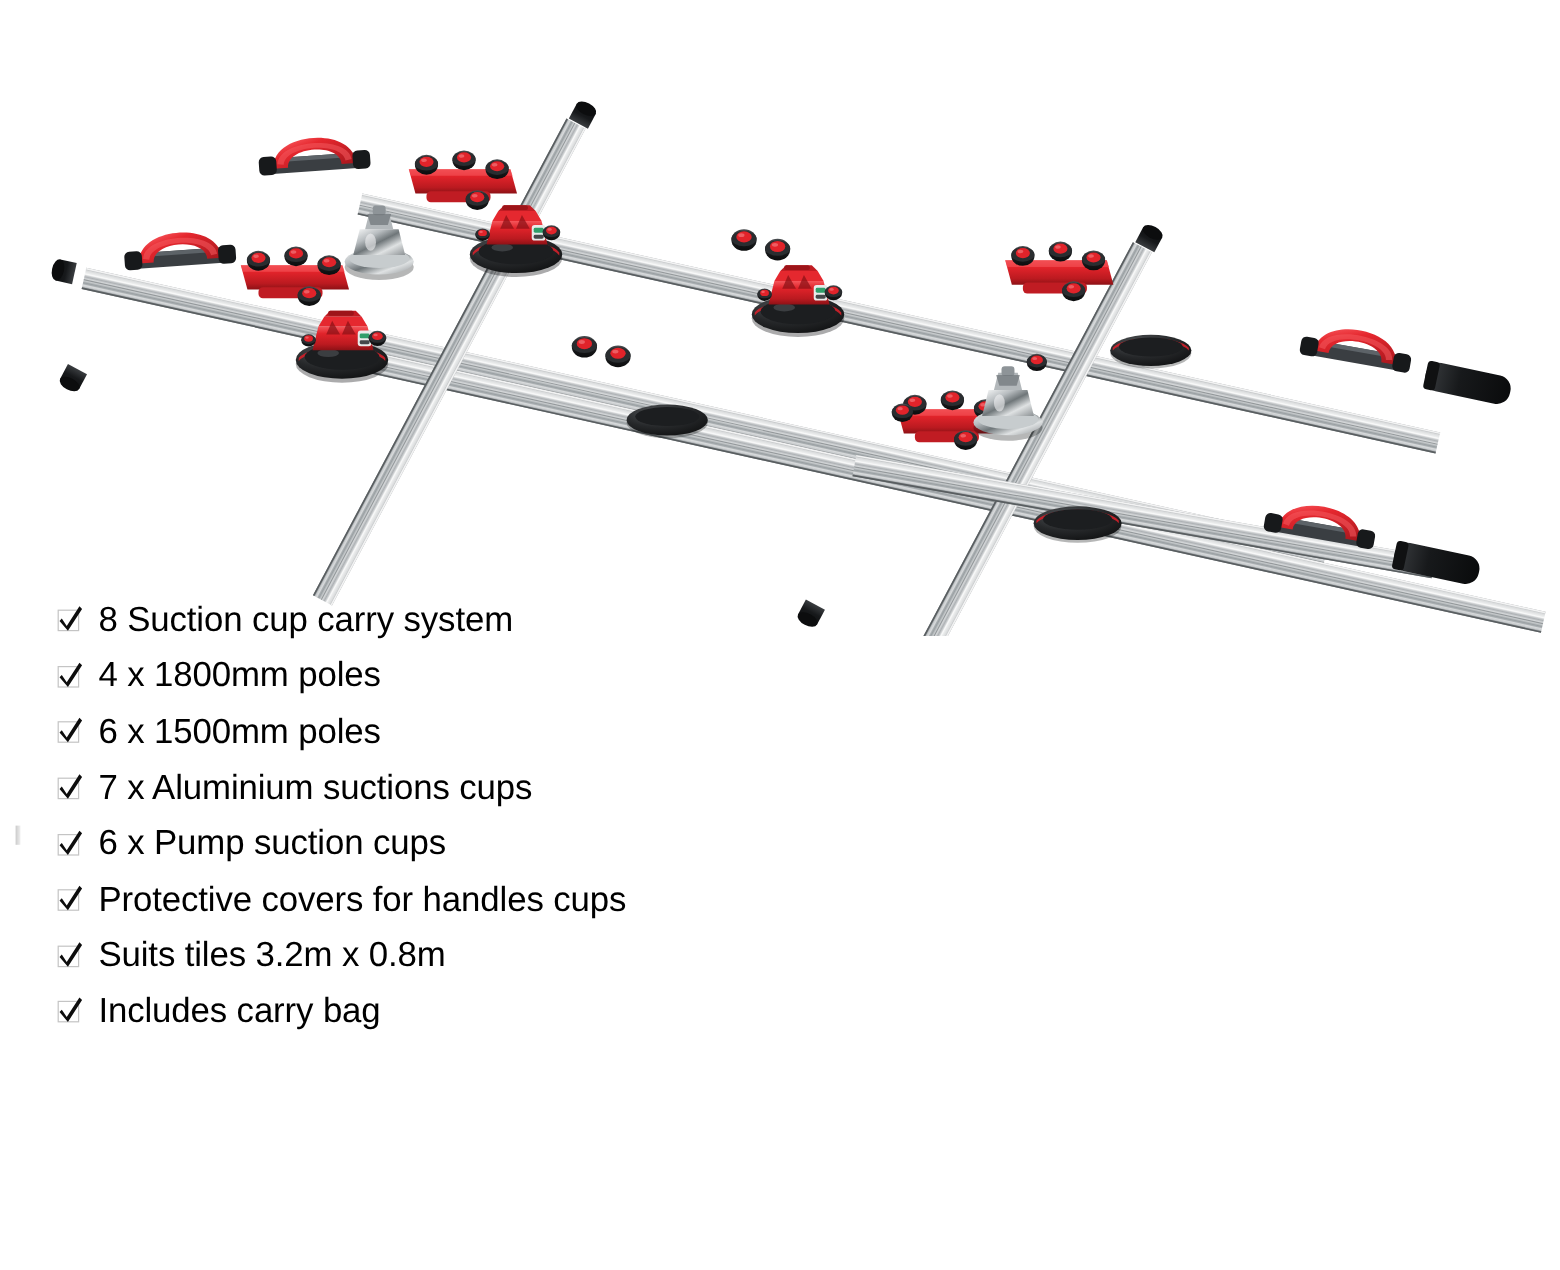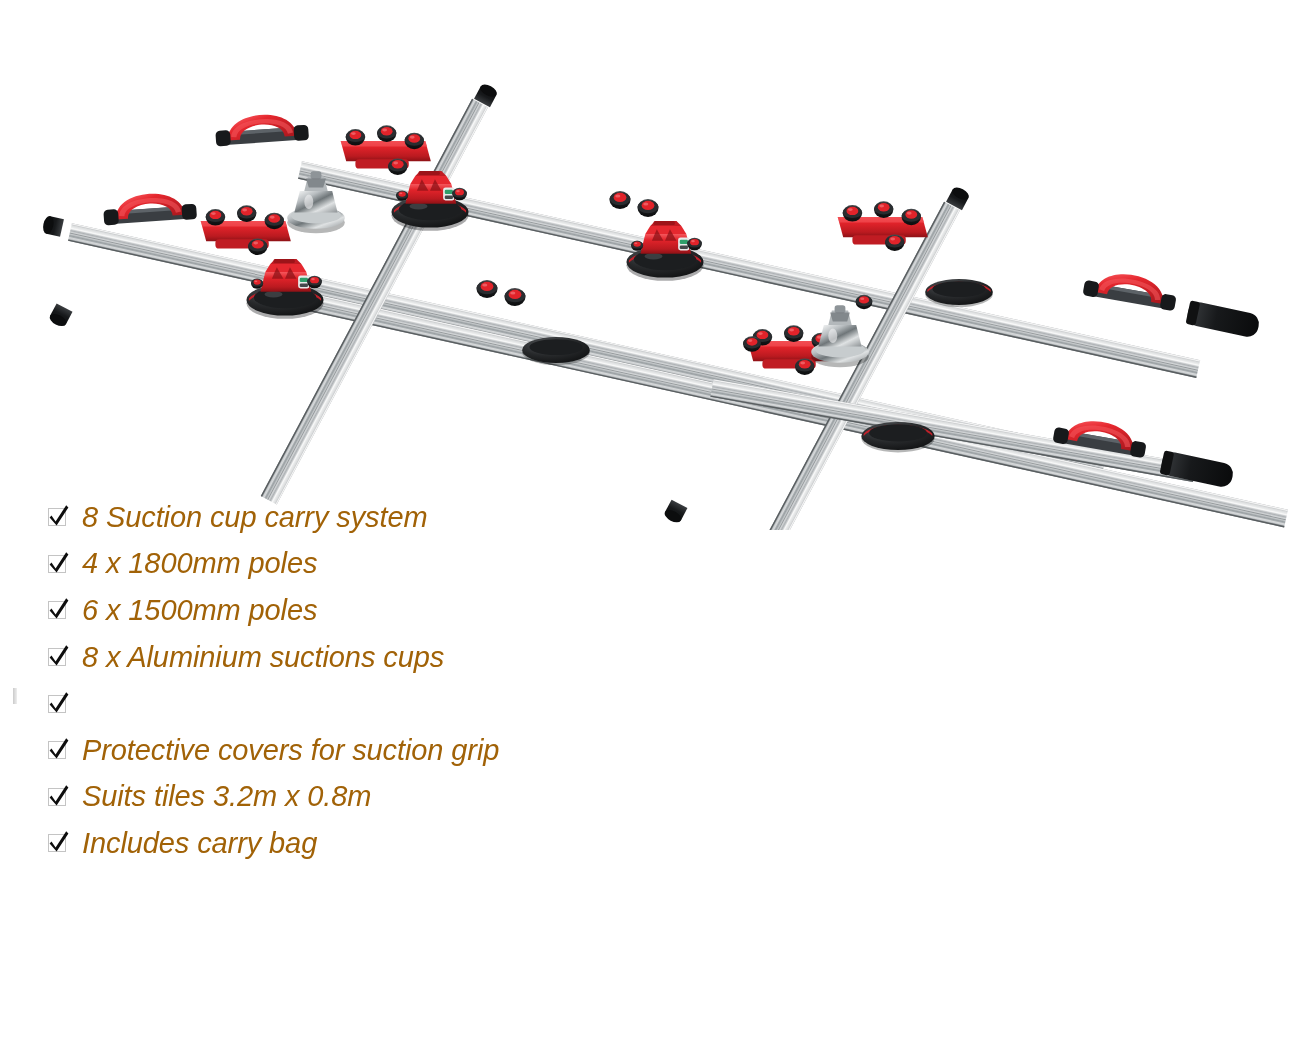--- a/index.html
+++ b/index.html
@@ -60,24 +60,23 @@
   }
   .check-box svg {
     position: absolute;
     left: -1px; top: -6px;
     width: 22px; height: 24px;
     overflow: visible;
   }
   .feature-text {
     font-size: 29px;
     line-height: 1;
-    color: #a16207;
+    color: #000000;
     letter-spacing: -0.1px;
     white-space: nowrap;
-    font-style: italic;
   }
 </style>
 </head>
 <body>
 
 <div id="page">
 
   <figure id="product-figure" style="margin:0" aria-label="8 suction cup tile carry system with aluminium rails, red clamps and handles">
     <svg viewBox="0 0 1300 530" xmlns="http://www.w3.org/2000/svg">
       <defs>
@@ -382,36 +381,37 @@
           </svg>
       </span>
       <span class="feature-text">6 x 1500mm poles</span>
     </li>
     <li class="feature-item">
       <span class="check-box">
         <svg viewBox="0 0 22 24">
             <path d="M3.5 12.5 L7.6 18.6 L18.2 2.2 L20.4 4.4 L8.6 22.6 L1.6 14.4 Z" fill="#0d0d0d"></path>
           </svg>
       </span>
-      <span class="feature-text">8 x Aluminium suctions cups</span>
-    </li>
-    <li class="feature-item">
-      <span class="check-box">
-        <svg viewBox="0 0 22 24">
-            <path d="M3.5 12.5 L7.6 18.6 L18.2 2.2 L20.4 4.4 L8.6 22.6 L1.6 14.4 Z" fill="#0d0d0d"></path>
-          </svg>
-      </span>
-    </li>
-    <li class="feature-item">
-      <span class="check-box">
-        <svg viewBox="0 0 22 24">
-            <path d="M3.5 12.5 L7.6 18.6 L18.2 2.2 L20.4 4.4 L8.6 22.6 L1.6 14.4 Z" fill="#0d0d0d"></path>
-          </svg>
-      </span>
-      <span class="feature-text">Protective covers for suction grip</span>
+      <span class="feature-text">7 x Aluminium suctions cups</span>
+    </li>
+    <li class="feature-item">
+      <span class="check-box">
+        <svg viewBox="0 0 22 24">
+            <path d="M3.5 12.5 L7.6 18.6 L18.2 2.2 L20.4 4.4 L8.6 22.6 L1.6 14.4 Z" fill="#0d0d0d"></path>
+          </svg>
+      </span>
+      <span class="feature-text">6 x Pump suction cups</span>
+    </li>
+    <li class="feature-item">
+      <span class="check-box">
+        <svg viewBox="0 0 22 24">
+            <path d="M3.5 12.5 L7.6 18.6 L18.2 2.2 L20.4 4.4 L8.6 22.6 L1.6 14.4 Z" fill="#0d0d0d"></path>
+          </svg>
+      </span>
+      <span class="feature-text">Protective covers for handles cups</span>
     </li>
     <li class="feature-item">
       <span class="check-box">
         <svg viewBox="0 0 22 24">
             <path d="M3.5 12.5 L7.6 18.6 L18.2 2.2 L20.4 4.4 L8.6 22.6 L1.6 14.4 Z" fill="#0d0d0d"></path>
           </svg>
       </span>
       <span class="feature-text">Suits tiles 3.2m x 0.8m</span>
     </li>
     <li class="feature-item">

